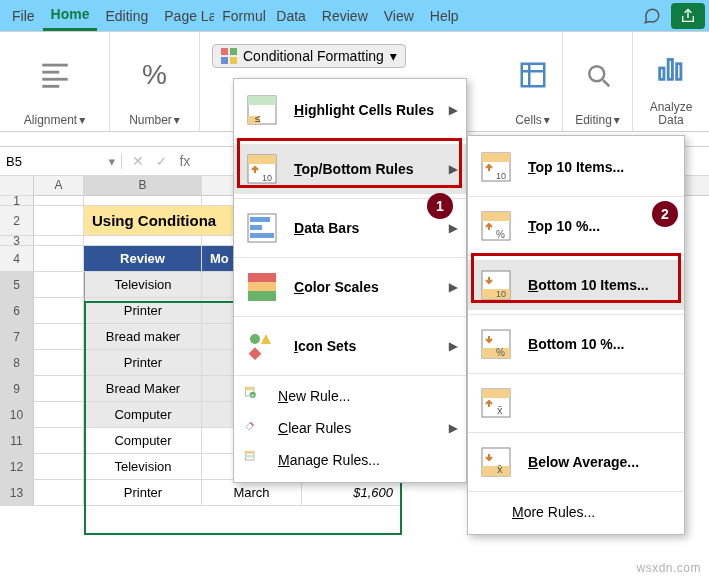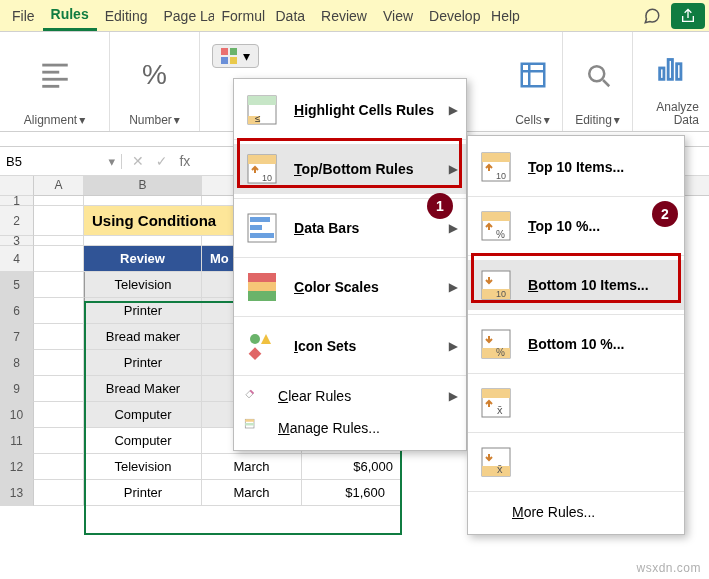--- a/index.html
+++ b/index.html
@@ -1,19 +1,19 @@
 <!DOCTYPE html>
 <html><head>
 <meta charset="utf-8">
 <style>
 * { box-sizing: border-box; margin: 0; padding: 0; }
 body { font-family: "Segoe UI", Arial, sans-serif; font-size: 14px; background: #fff; width: 709px; height: 579px; overflow: hidden; position: relative; }
 
 
-.tab-bar { display: flex; align-items: center; height: 32px; padding: 0 4px; border-bottom: 1px solid #d0d0d0; background: #fef9c3; }
+.tab-bar { display: flex; align-items: center; height: 32px; padding: 0 4px; border-bottom: 1px solid #d0d0d0; background: #7dd3fc; }
 .tab { padding: 6px 8px; color: #444; cursor: pointer; font-size: 14px; white-space: nowrap; overflow: hidden; }
 .tab.active { color: #107c41; border-bottom: 3px solid #107c41; font-weight: 600; }
 .tab-right { margin-left: auto; display: flex; gap: 6px; align-items: center; }
 .comment-btn { width: 26px; height: 26px; display: flex; align-items: center; justify-content: center; border-radius: 3px; color: #666;}
 .share-btn { background: #107c41; color: #fff; width: 34px; height: 26px; border-radius: 4px; display: flex; align-items: center; justify-content: center; }
 
 
 .ribbon { display: flex; height: 100px; border-bottom: 1px solid #cfcfcf; background: #fff; }
 .rgroup { display: flex; flex-direction: column; align-items: center; justify-content: flex-end; padding: 4px 10px 4px 10px; border-right: 1px solid #e0e0e0; }
 .rgroup .icons { flex: 1; display: flex; align-items: center; justify-content: center; gap: 4px; }
@@ -61,28 +61,27 @@
 .redbox { position: absolute; border: 3px solid #c00000; pointer-events:none; }
 .badge { position: absolute; width: 26px; height: 26px; background: #7a0019; color: #fff; border-radius: 50%; display:flex; align-items:center; justify-content:center; font-weight:700; font-size:14px; }
 
 .watermark { position:absolute; bottom:4px; right:8px; font-size:12px; color:#b0b0b0; letter-spacing:0.5px; }
 </style>
 </head>
 <body>
 
 <div class="tab-bar">
   <div class="tab">File</div>
-  <div class="tab active">Rules</div>
+  <div class="tab active">Home</div>
   <div class="tab">Editing</div>
   <div class="tab" style="max-width:58px">Page La</div>
   <div class="tab" style="max-width:54px">Formul</div>
   <div class="tab">Data</div>
   <div class="tab">Review</div>
   <div class="tab">View</div>
-  <div class="tab" style="max-width:62px">Develop</div>
   <div class="tab">Help</div>
   <div class="tab-right">
     <div class="comment-btn">
       <svg width="18" height="18" viewBox="0 0 24 24" fill="none" stroke="#555" stroke-width="2">
           <path d="M21 11.5a8.38 8.38 0 0 1-9 8.4 8.5 8.5 0 0 1-3-.5L3 21l1.6-5A8.38 8.38 0 0 1 4 11.5 8.5 8.5 0 0 1 12.5 3 8.38 8.38 0 0 1 21 11.5z"></path>
         </svg>
     </div>
     <div class="share-btn">
       <svg width="16" height="16" viewBox="0 0 24 24" fill="none" stroke="#fff" stroke-width="2">
           <path d="M4 12v8h16v-8M12 2v13M7 7l5-5 5 5"></path>
@@ -118,20 +117,21 @@
       </div>
   </div>
   <div style="flex:1; position:relative; padding:4px 6px;">
     <div class="cf-btn">
        <svg class="cf-ico" viewBox="0 0 16 16">
           <rect x="0" y="0" width="7" height="7" fill="#e97070"></rect>
           <rect x="9" y="0" width="7" height="7" fill="#6ab36a"></rect>
           <rect x="0" y="9" width="7" height="7" fill="#6a8fd8"></rect>
           <rect x="9" y="9" width="7" height="7" fill="#e9c94b"></rect>
         </svg>
+       <span>Conditional Formatting</span>
        <span>▾</span>
     </div>
   </div>
   <div class="rgroup" style="width:60px">
     <div class="icons">
         <div class="big-icon">
           <svg width="30" height="30" viewBox="0 0 24 24" fill="none" stroke="#4a87c7" stroke-width="2">
             <rect x="3" y="3" width="18" height="18"></rect>
             <line x1="3" y1="9" x2="21" y2="9"></line>
             <line x1="9" y1="3" x2="9" y2="21"></line>
@@ -160,21 +160,21 @@
   <div class="rgroup" style="width:76px;border-right:none">
     <div class="icons">
         <div class="big-icon">
           <svg width="34" height="34" viewBox="0 0 24 24" fill="none" stroke="#4a87c7" stroke-width="2">
             <rect x="4" y="12" width="3" height="8"></rect>
             <rect x="10" y="6" width="3" height="14"></rect>
             <rect x="16" y="9" width="3" height="11"></rect>
           </svg>
         </div>
       </div>
-    <div class="label" style="text-align:right;line-height:1.1">
+    <div class="label" style="text-align:center;line-height:1.1">
         <span>Analyze Data</span>
       </div>
   </div>
 </div>
 
 <div style="height:14px"></div>
 
 <div class="fxbar">
   <div class="namebox">
     <span>B5</span>
@@ -276,21 +276,21 @@
       <div class="cell" style="width: 50px;"></div>
       <div class="cell" style="width: 118px; border-left: 1px solid rgb(153, 153, 153);">Television</div>
       <div class="cell" style="width: 100px;">March</div>
       <div class="cell" style="width: 100px; justify-content: flex-end; padding-right: 8px;">$6,000</div>
     </div>
     <div class="row">
       <div class="rowhdr active">13</div>
       <div class="cell" style="width: 50px;"></div>
       <div class="cell" style="width: 118px; border-left: 1px solid rgb(153, 153, 153);">Printer</div>
       <div class="cell" style="width: 100px;">March</div>
-      <div class="cell" style="width: 100px; justify-content: flex-end; padding-right: 16px;">$1,600</div>
+      <div class="cell" style="width: 100px; justify-content: flex-end; padding-right: 8px; font-style: italic;">$1,600</div>
     </div>
   </div>
 
 <div class="selbox" style="left:84px; top:301px; width:318px; height:234px;"></div>
 
 <div class="menu" id="menu1" style="left:233px; top:78px; width:234px;">
     <div class="mitem bold">
       <div class="mico">
         <svg width="32" height="32" viewBox="0 0 32 32">
           <rect x="2" y="2" width="28" height="28" fill="#fff" stroke="#888"></rect>
@@ -349,20 +349,31 @@
           <rect x="5" y="19" width="9" height="9" fill="#e06666" transform="rotate(45 9 23)"></rect>
         </svg>
       </div>
       <div class="mtxt"><u>I</u>con Sets</div>
       <div class="chev">▶</div>
     </div>
     <div class="msep"></div>
     <div class="mitem small">
       <div class="mico">
         <svg width="32" height="32" viewBox="0 0 32 32">
+          <rect x="2" y="2" width="14" height="14" fill="#fff" stroke="#888"></rect>
+          <rect x="2" y="2" width="14" height="5" fill="#f4d08a"></rect>
+          <circle cx="14" cy="14" r="5" fill="#6ab36a"></circle>
+          <text x="11" y="17" font-size="9" fill="#fff">+</text>
+        </svg>
+      </div>
+      <div class="mtxt"><u>N</u>ew Rule...</div>
+    </div>
+    <div class="mitem small">
+      <div class="mico">
+        <svg width="32" height="32" viewBox="0 0 32 32">
           <path d="M3 14 L10 7 L15 12 L8 19 z" fill="#fff" stroke="#888"></path>
           <path d="M10 7 L15 12" stroke="#d070a0" stroke-width="3"></path>
         </svg>
       </div>
       <div class="mtxt"><u>C</u>lear Rules</div>
       <div class="chev">▶</div>
     </div>
     <div class="mitem small">
       <div class="mico">
         <svg width="32" height="32" viewBox="0 0 32 32">
@@ -437,20 +448,21 @@
     <div class="msep"></div>
     <div class="mitem bold">
       <div class="mico">
         <svg width="32" height="32" viewBox="0 0 32 32">
           <rect x="2" y="2" width="28" height="28" fill="#fff" stroke="#888"></rect>
           <rect x="2" y="20" width="28" height="10" fill="#f4d08a"></rect>
           <path d="M9 8 v6 M6 11 l3 3 l3 -3" stroke="#d08030" stroke-width="2" fill="none"></path>
           <text x="17" y="27" font-size="11" fill="#555">x̄</text>
         </svg>
       </div>
+      <div class="mtxt"><u>B</u>elow Average...</div>
     </div>
     <div class="msep"></div>
     <div class="mitem small">
       <div class="mico"></div>
       <div class="mtxt"><u>M</u>ore Rules...</div>
     </div>
   </div>
 
 <div class="redbox" style="left:237px; top:138px; width:225px; height:50px;"></div>
 <div class="badge" style="left:427px; top:193px;">1</div>

